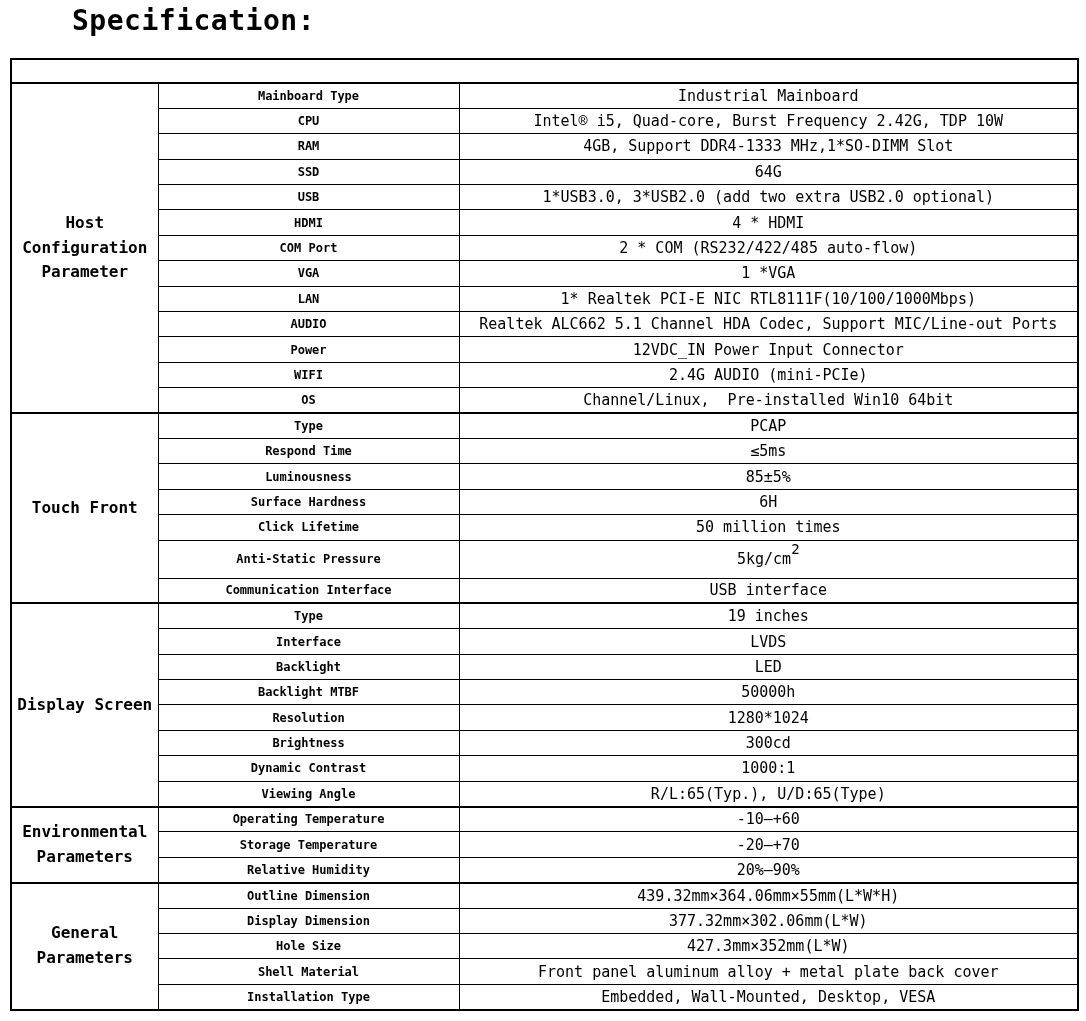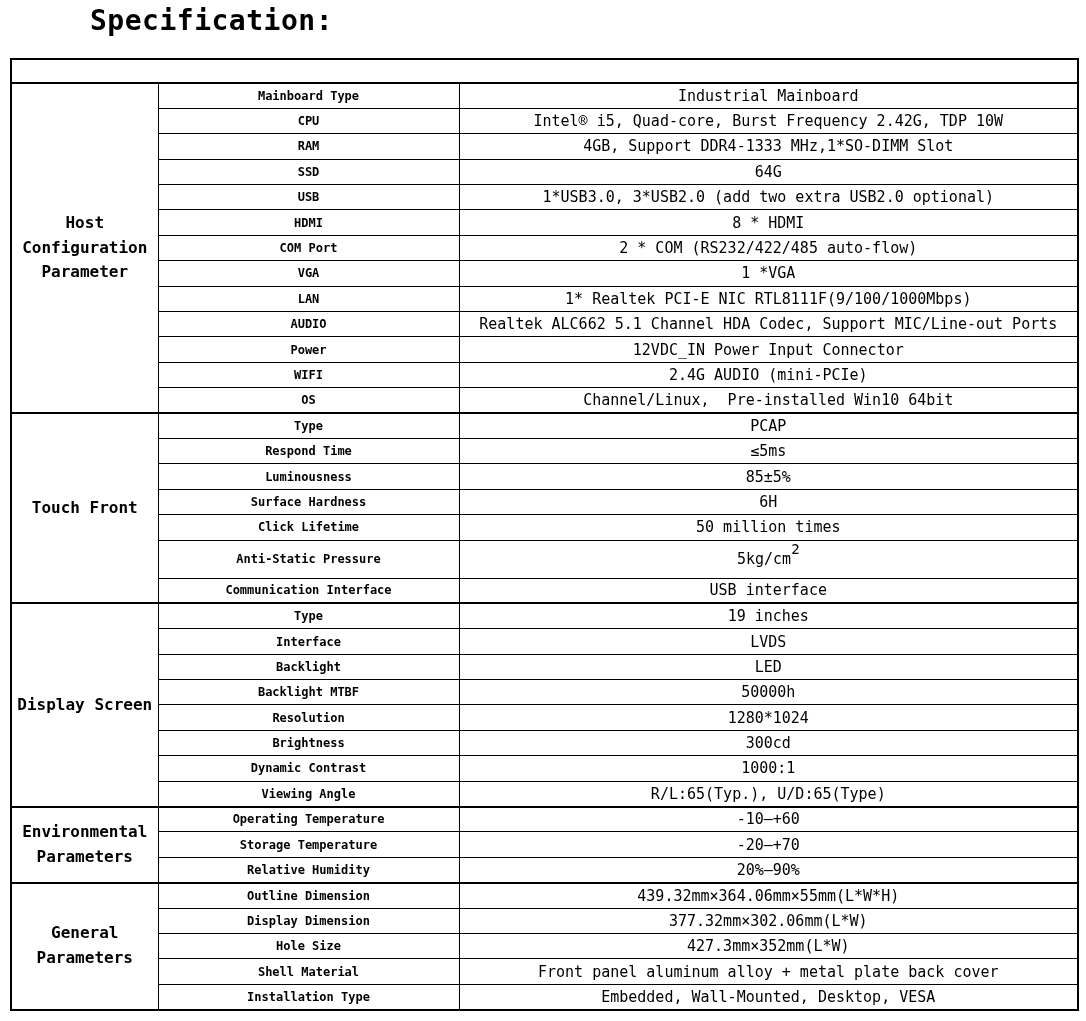--- a/index.html
+++ b/index.html
@@ -6,21 +6,21 @@
     margin: 0; padding: 0;
     width: 1086px; height: 1021px;
     background: #ffffff;
     color: #000000;
     font-family: "DejaVu Sans Mono", "Liberation Mono", monospace;
     position: relative;
     overflow: hidden;
   }
   .page-title {
     position: absolute;
-    left: 90px; top: 4px;
+    left: 72px; top: 4px;
     font-size: 28px;
     font-weight: bold;
     letter-spacing: 0.5px;
   }
   table.spec {
     position: absolute;
     left: 10px; top: 58px;
     width: 1067px;
     border-collapse: collapse;
     table-layout: fixed;
@@ -97,33 +97,33 @@
       <tr class="spec-row">
         <td class="label-cell">SSD</td>
         <td class="value-cell">64G</td>
       </tr>
       <tr class="spec-row">
         <td class="label-cell">USB</td>
         <td class="value-cell">1*USB3.0, 3*USB2.0 (add two extra USB2.0 optional)</td>
       </tr>
       <tr class="spec-row">
         <td class="label-cell">HDMI</td>
-        <td class="value-cell">8 * HDMI</td>
+        <td class="value-cell">4 * HDMI</td>
       </tr>
       <tr class="spec-row">
         <td class="label-cell">COM Port</td>
         <td class="value-cell">2 * COM (RS232/422/485 auto-flow)</td>
       </tr>
       <tr class="spec-row">
         <td class="label-cell">VGA</td>
         <td class="value-cell">1 *VGA</td>
       </tr>
       <tr class="spec-row">
         <td class="label-cell">LAN</td>
-        <td class="value-cell">1* Realtek PCI-E NIC RTL8111F(9/100/1000Mbps)</td>
+        <td class="value-cell">1* Realtek PCI-E NIC RTL8111F(10/100/1000Mbps)</td>
       </tr>
       <tr class="spec-row">
         <td class="label-cell">AUDIO</td>
         <td class="value-cell">Realtek ALC662 5.1 Channel HDA Codec, Support MIC/Line-out Ports</td>
       </tr>
       <tr class="spec-row">
         <td class="label-cell">Power</td>
         <td class="value-cell">12VDC_IN Power Input Connector</td>
       </tr>
       <tr class="spec-row">

